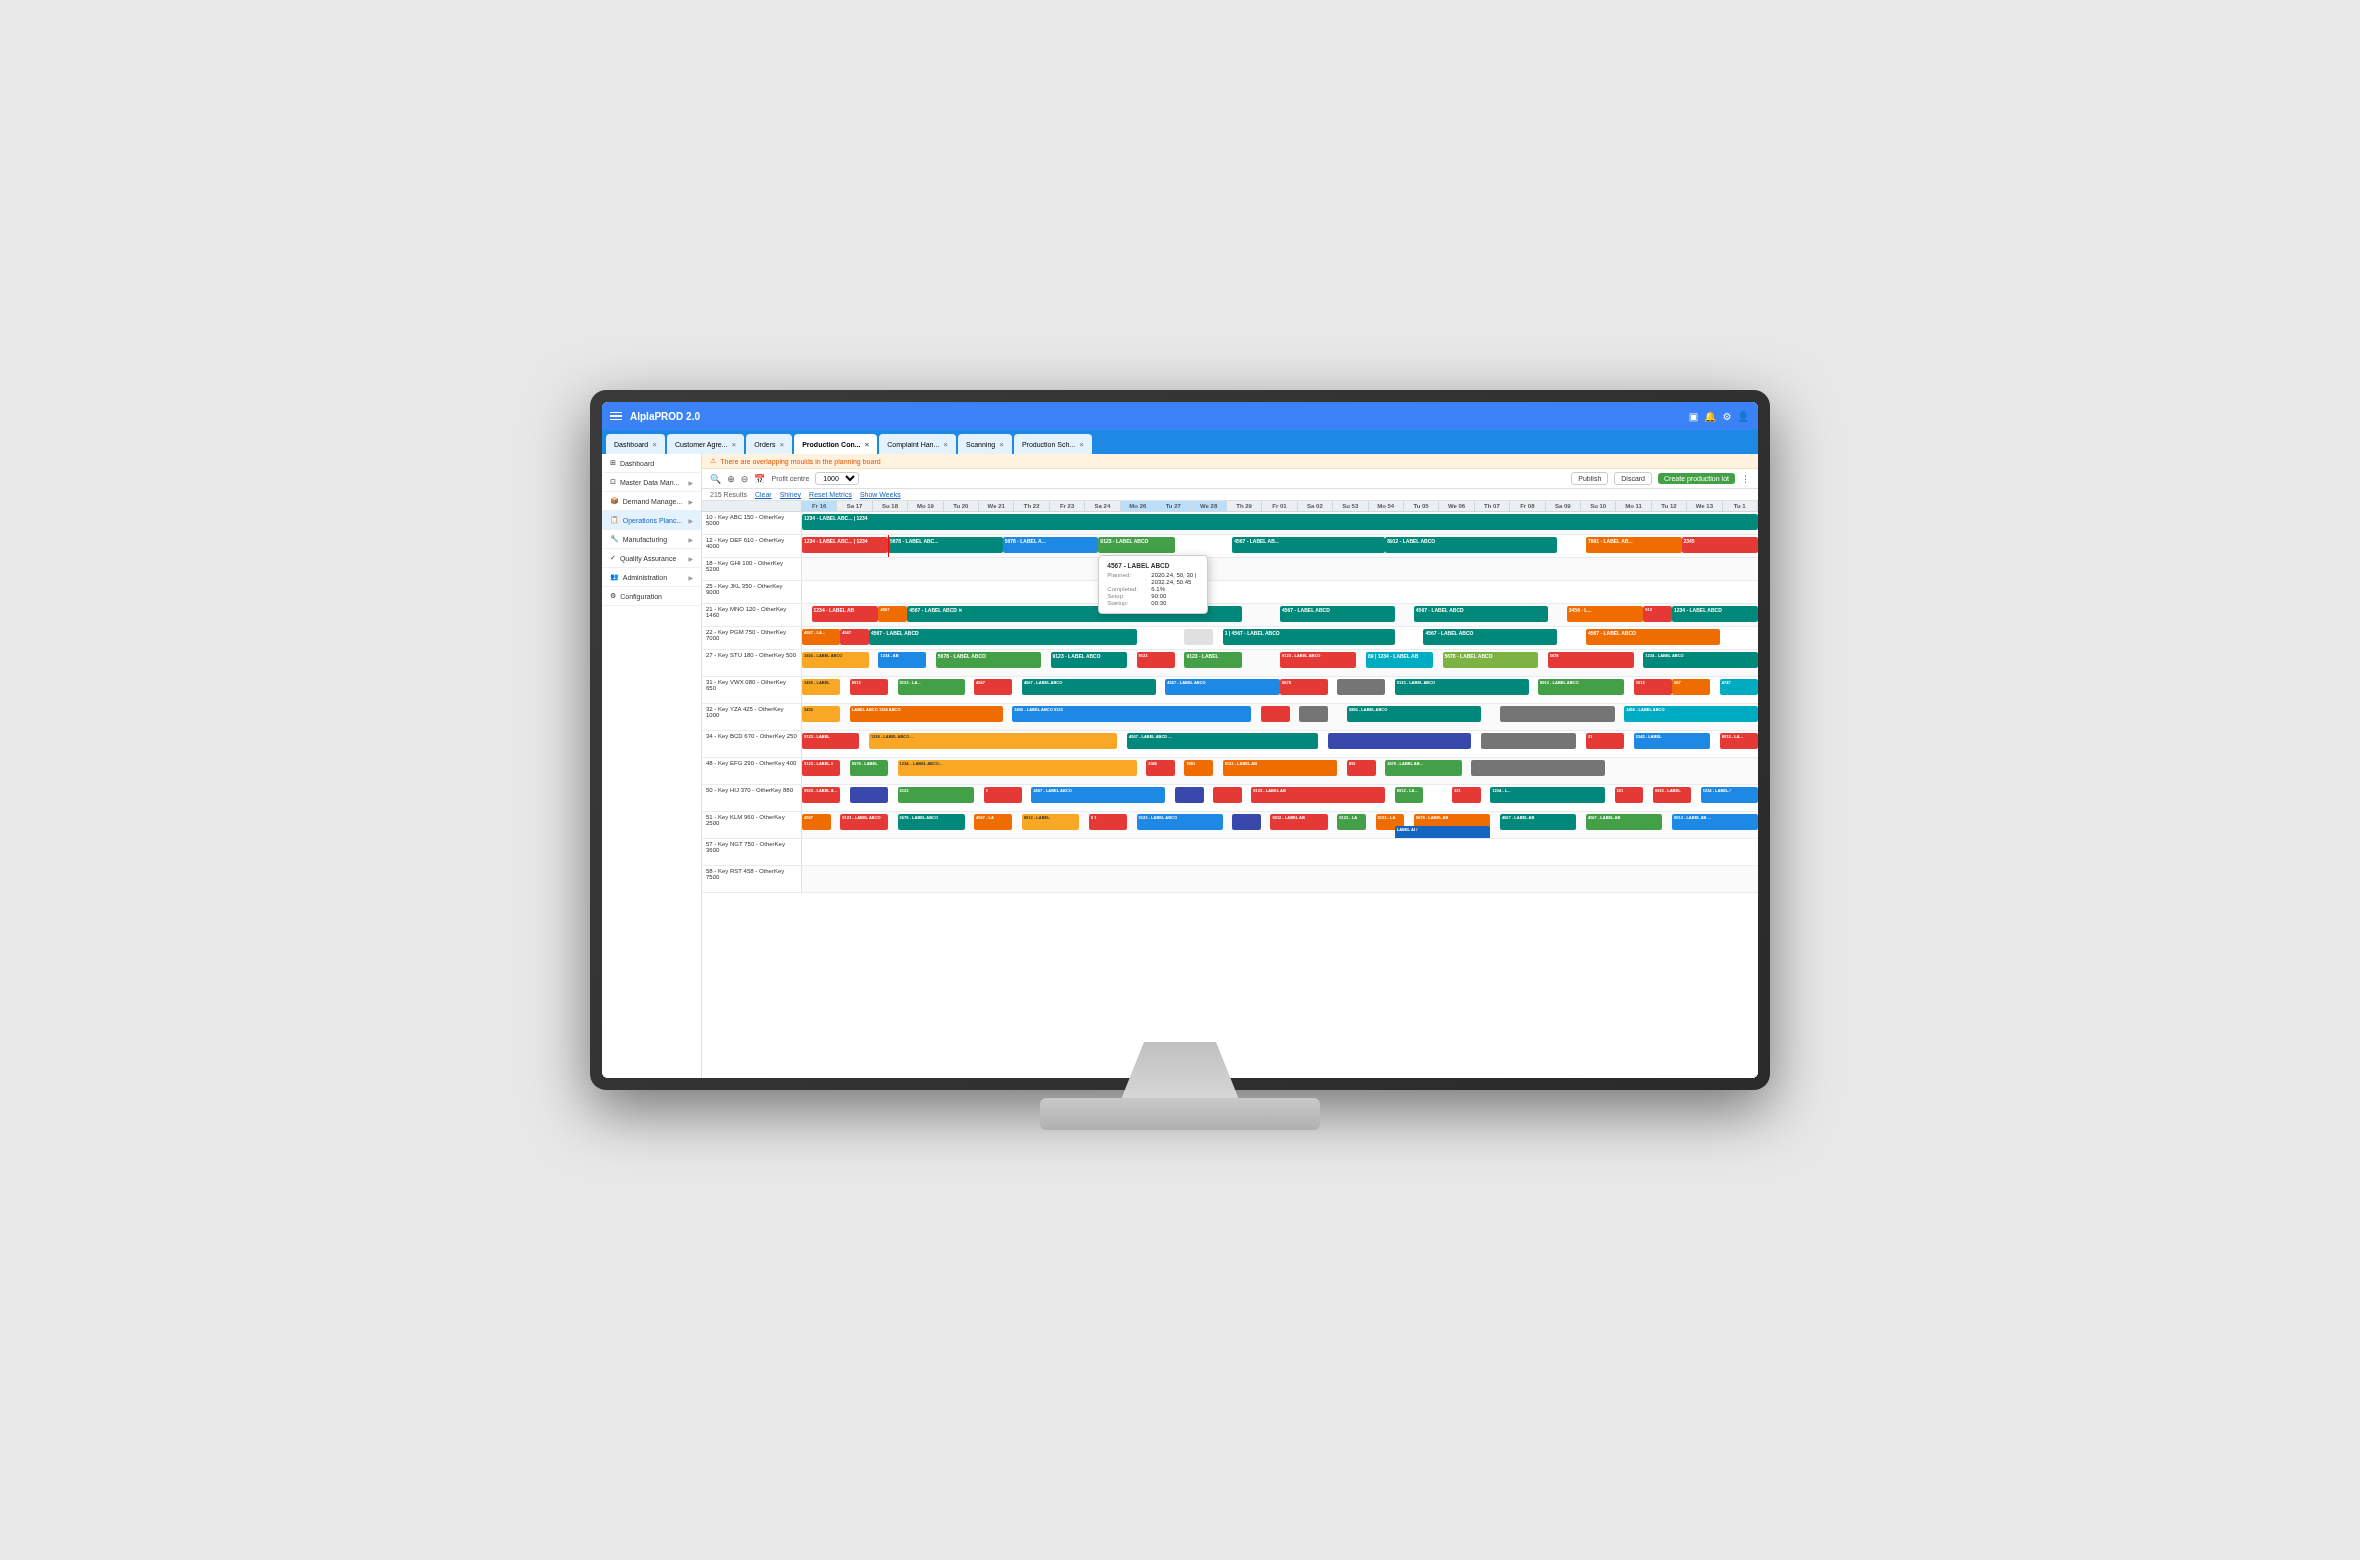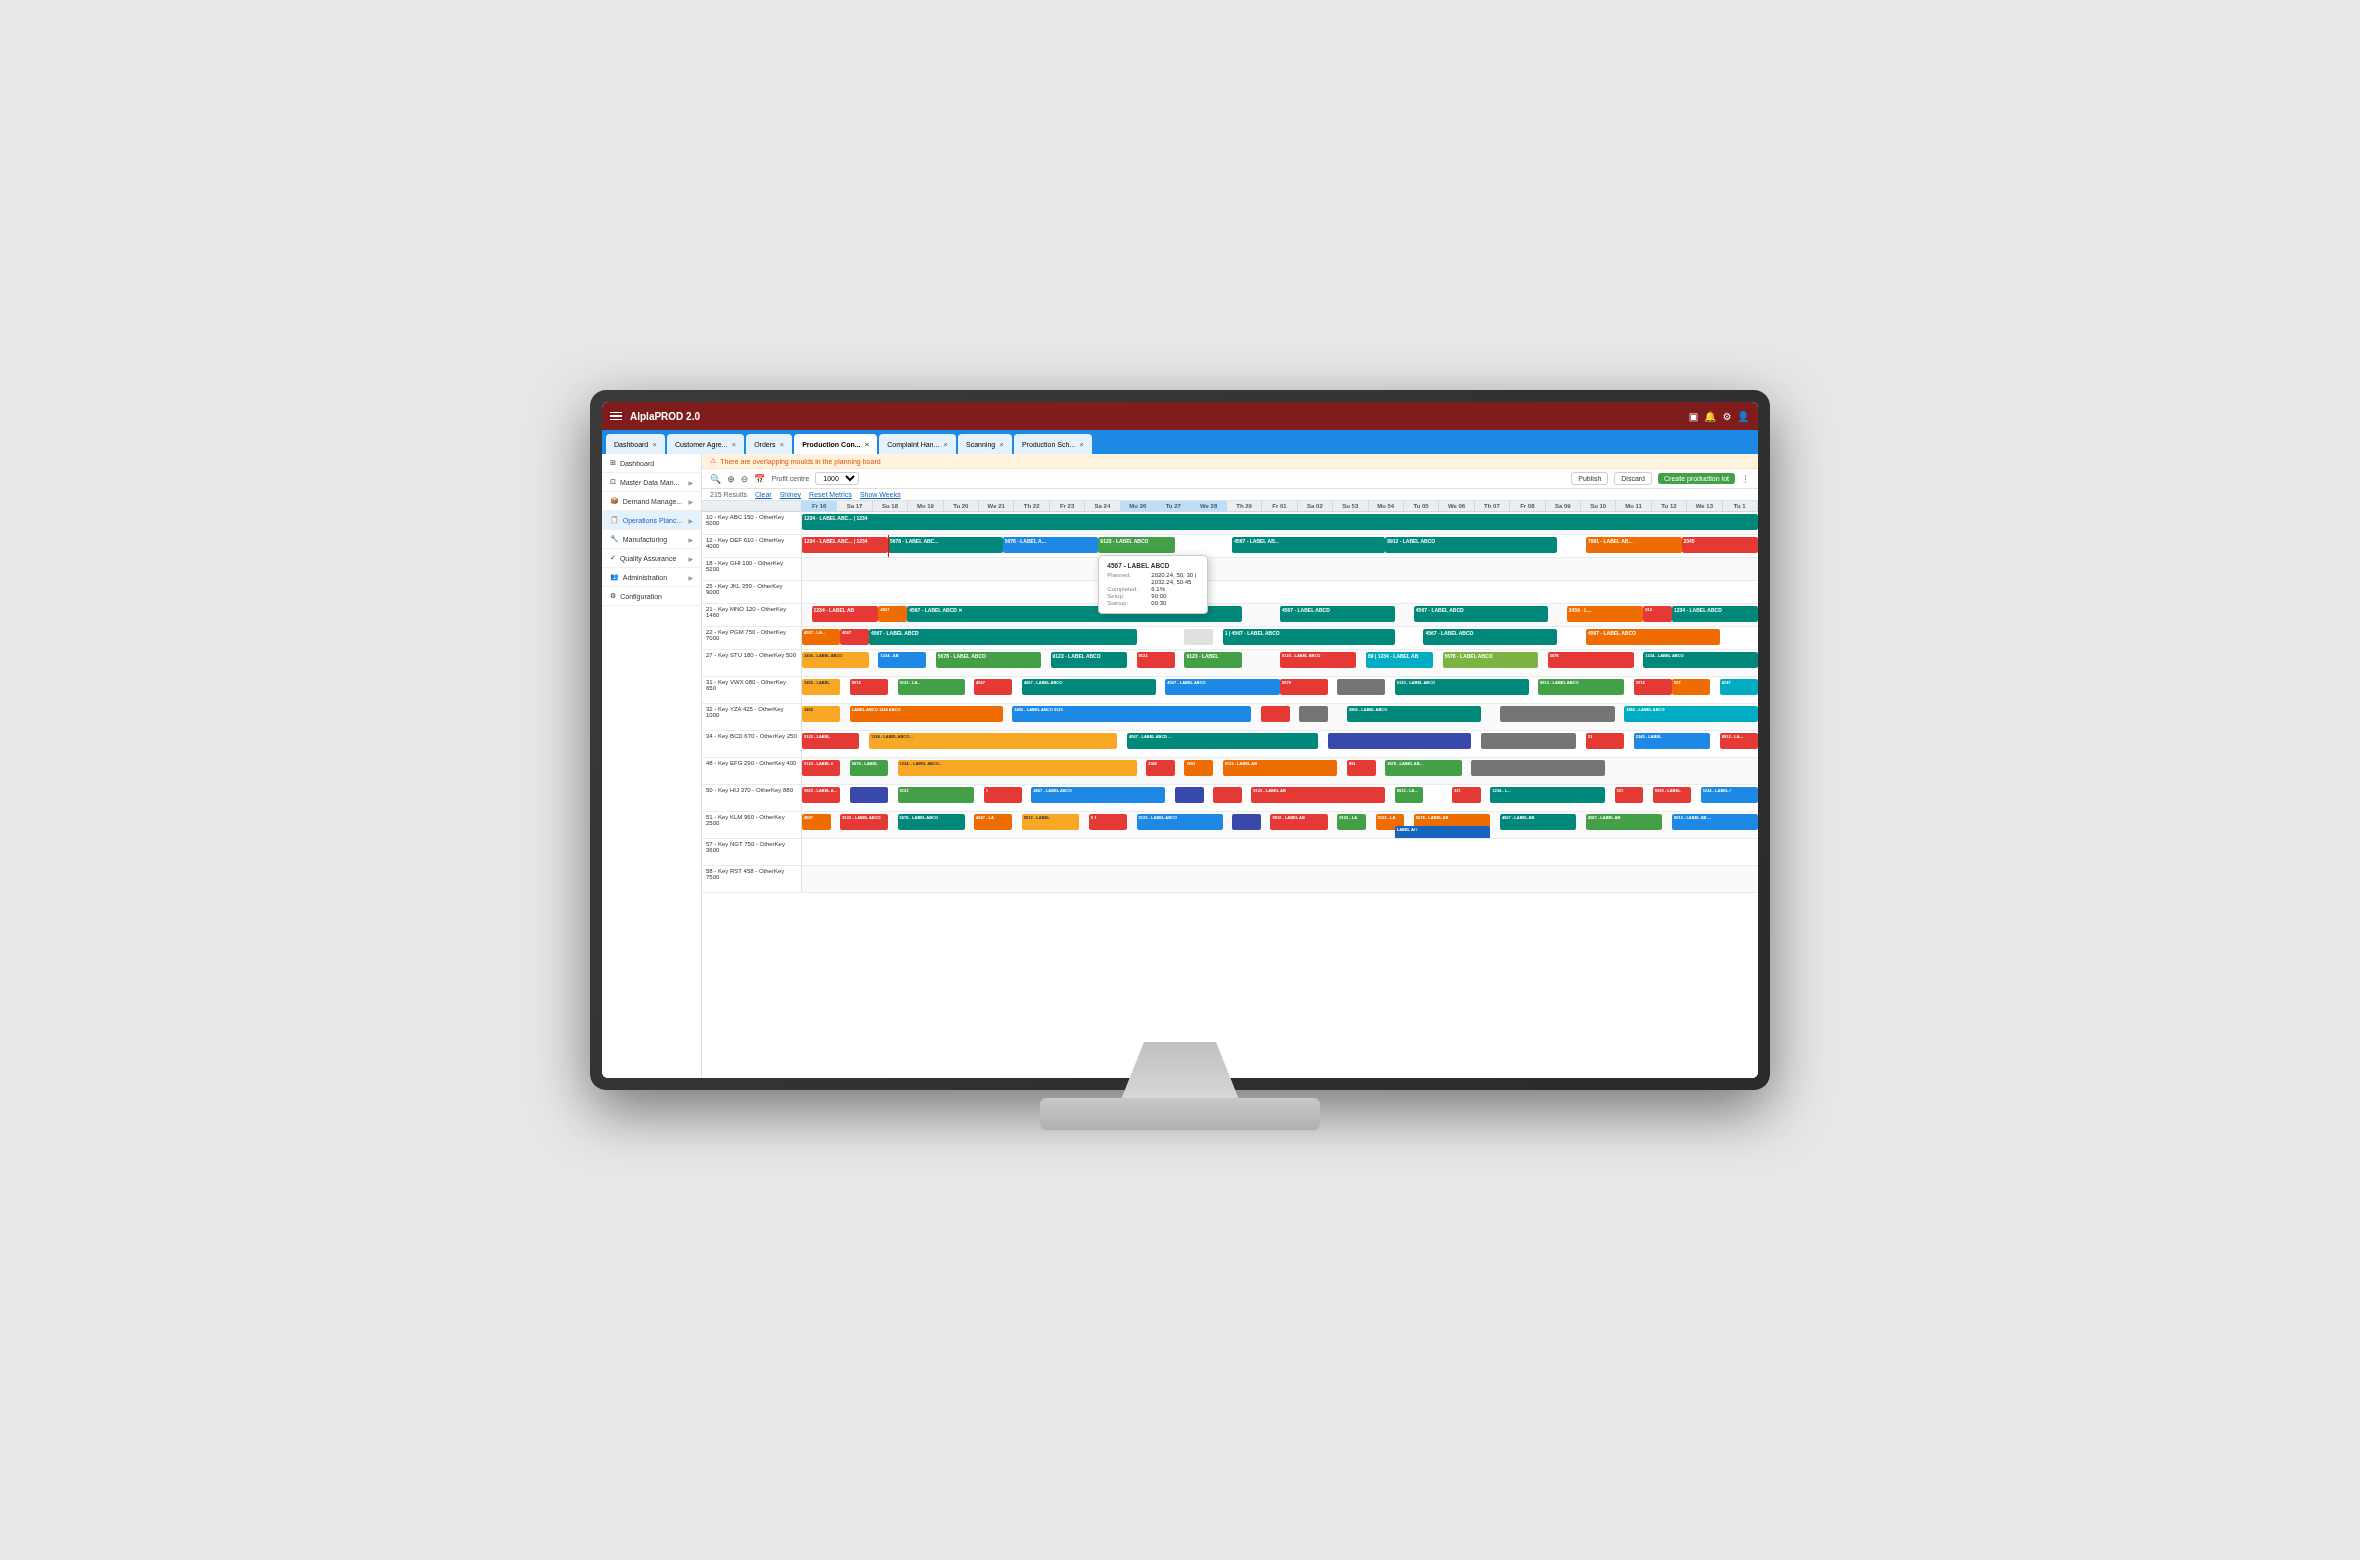--- a/index.html
+++ b/index.html
@@ -56,21 +56,21 @@
       transform: translateX(-50%);
       width: 280px;
       height: 32px;
       background: linear-gradient(to bottom, #c8c8c8, #b0b0b0);
       border-radius: 6px;
     }
 
     
     .app-header {
       height: 28px;
-      background: #7f1d1d;
+      background: #3b82f6;
       display: flex;
       align-items: center;
       padding: 0 8px;
       gap: 8px;
       flex-shrink: 0;
     }
 
     .app-logo {
       display: flex;
       align-items: center;

